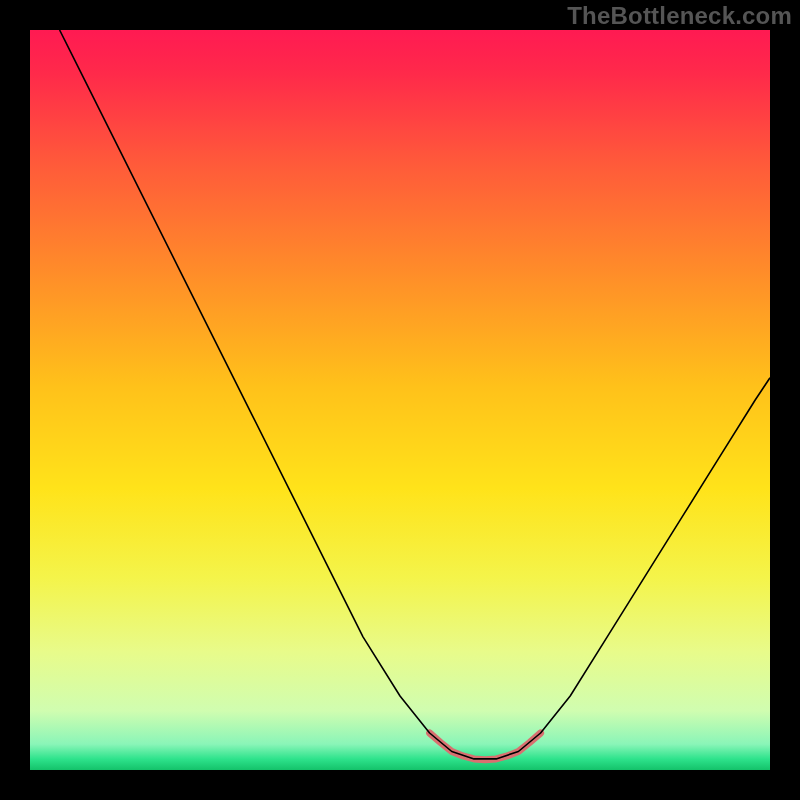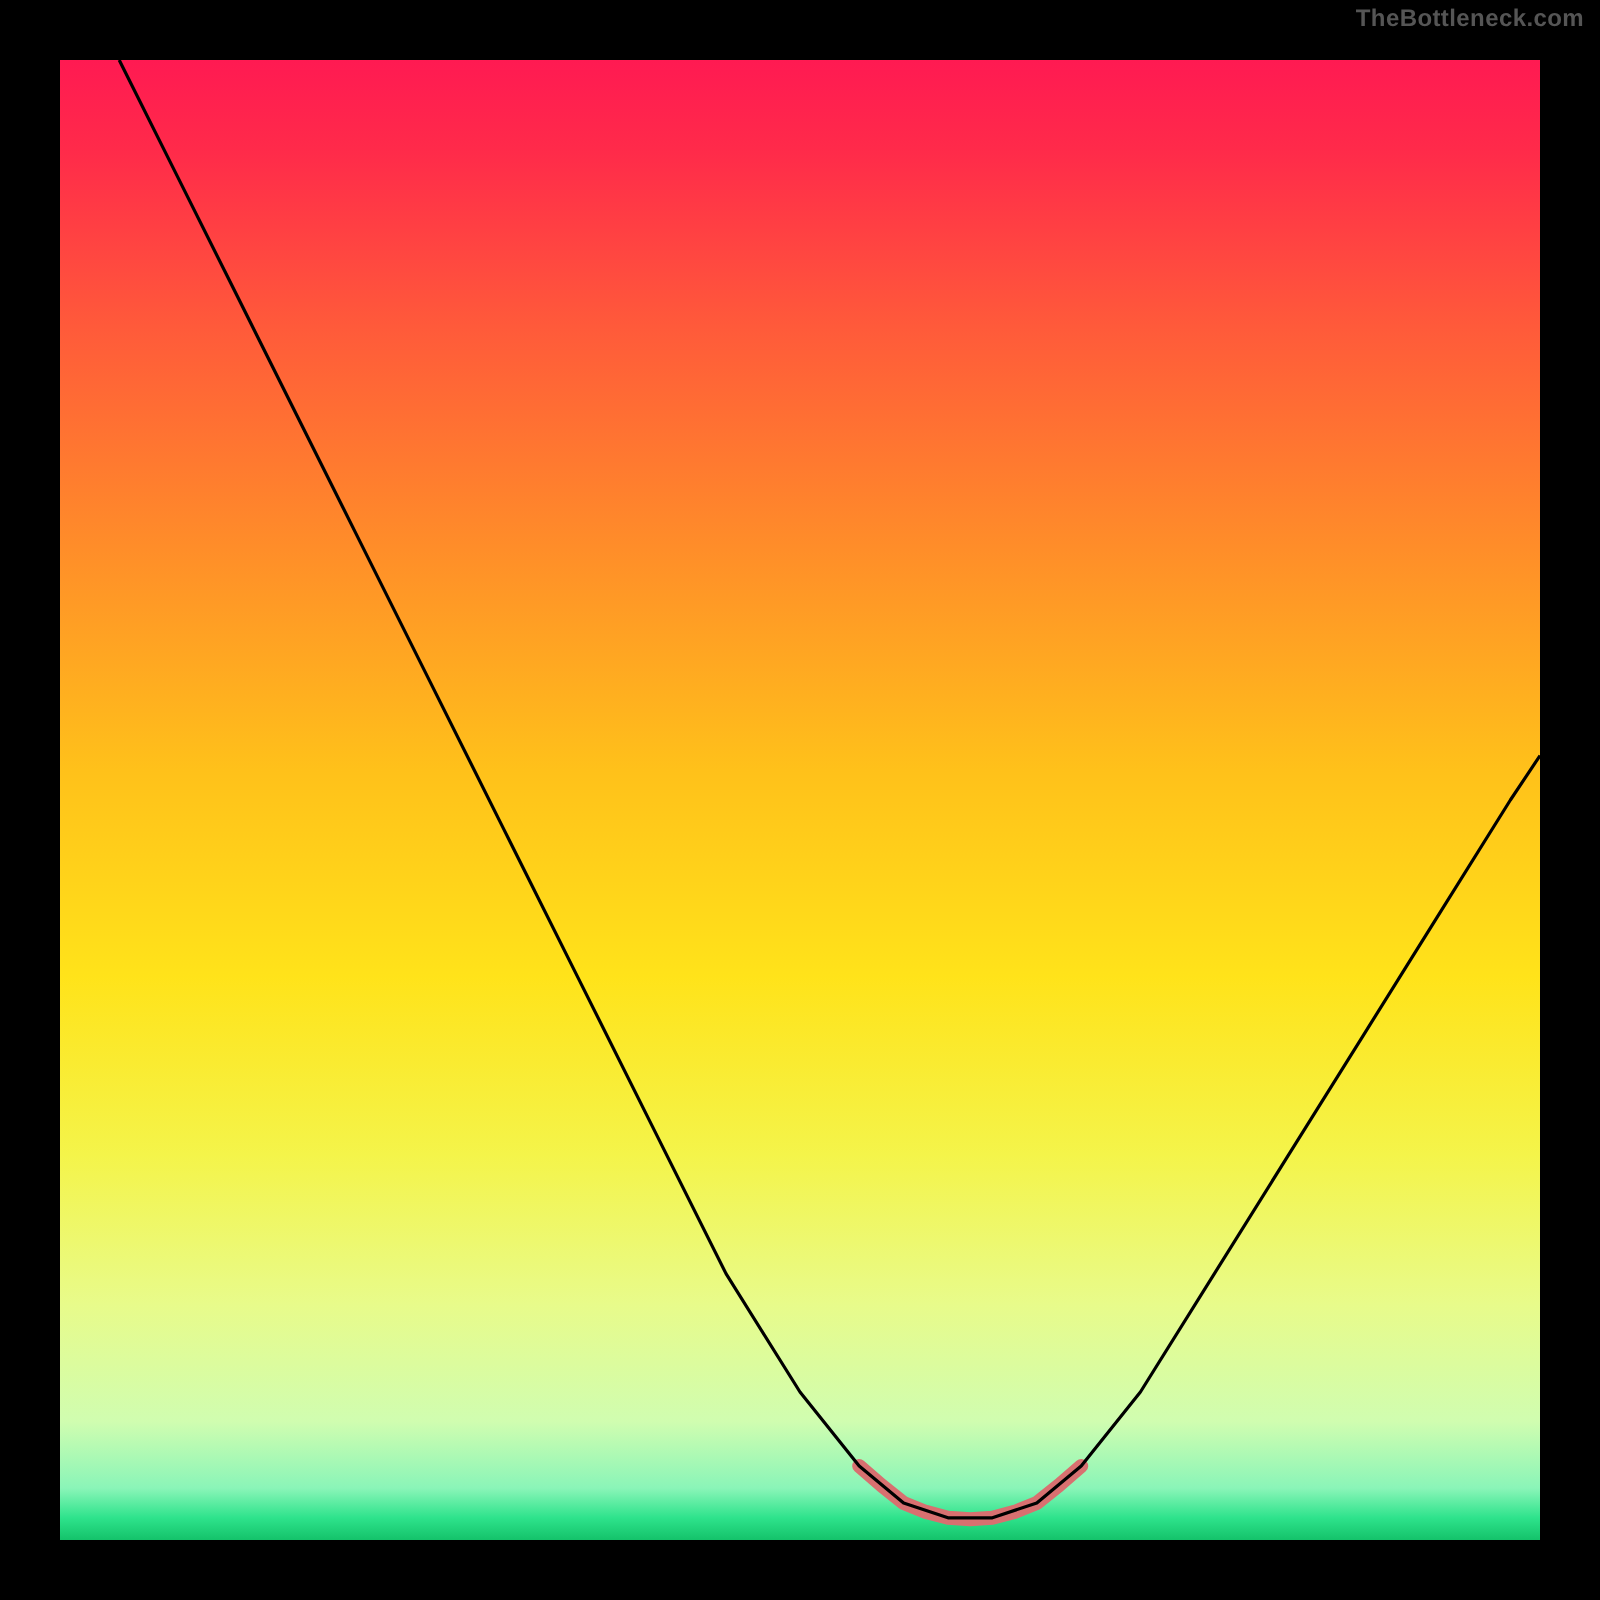--- a/index.html
+++ b/index.html
@@ -15,21 +15,21 @@
     position: relative;
     width: 800px;
     height: 800px;
     background: #000;
   }
   .watermark {
     position: absolute;
     top: 2px;
     right: 8px;
     color: #555;
-    font-size: 12px;
+    font-size: 24px;
     font-weight: 600;
     letter-spacing: 0.2px;
     z-index: 5;
   }
   .plot-area {
     position: absolute;
     left: 30px;
     top: 30px;
     width: 740px;
     height: 740px;

